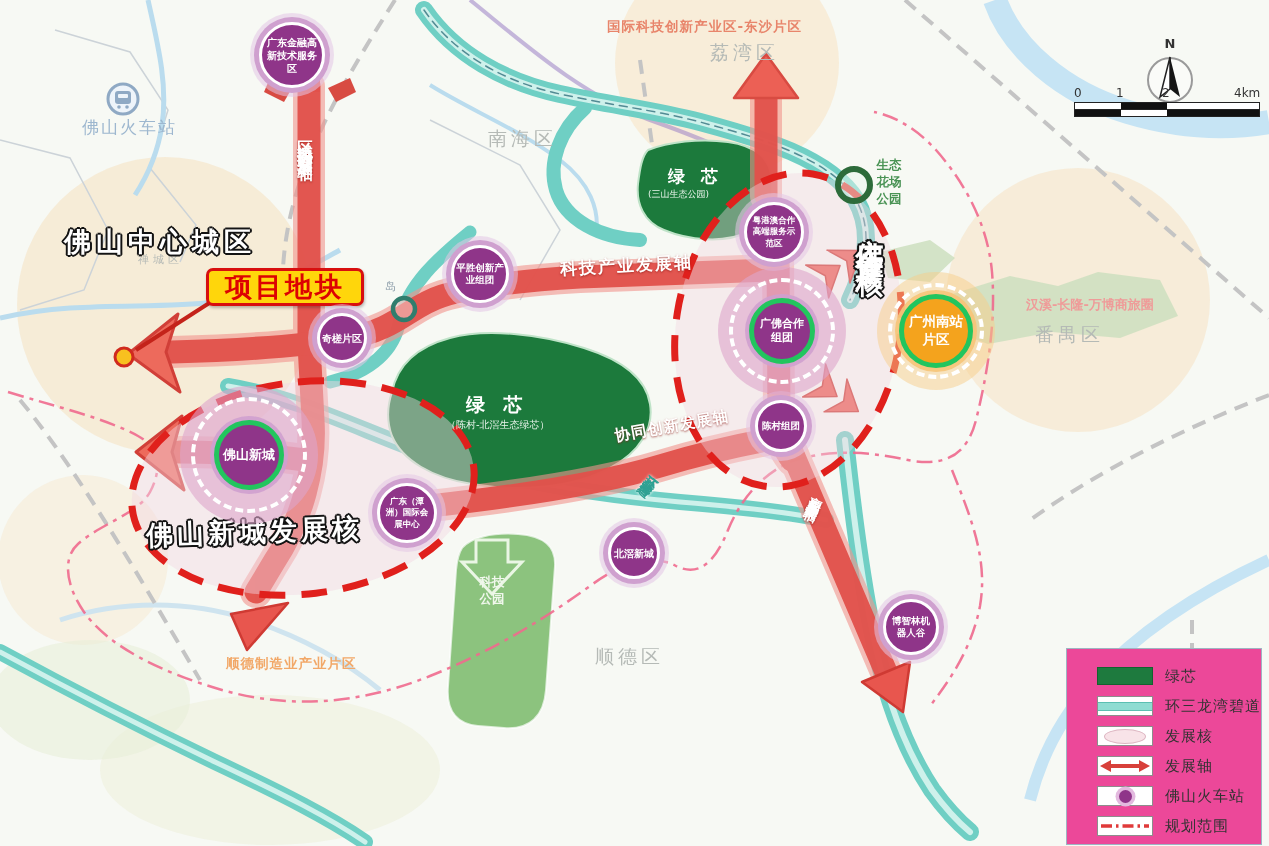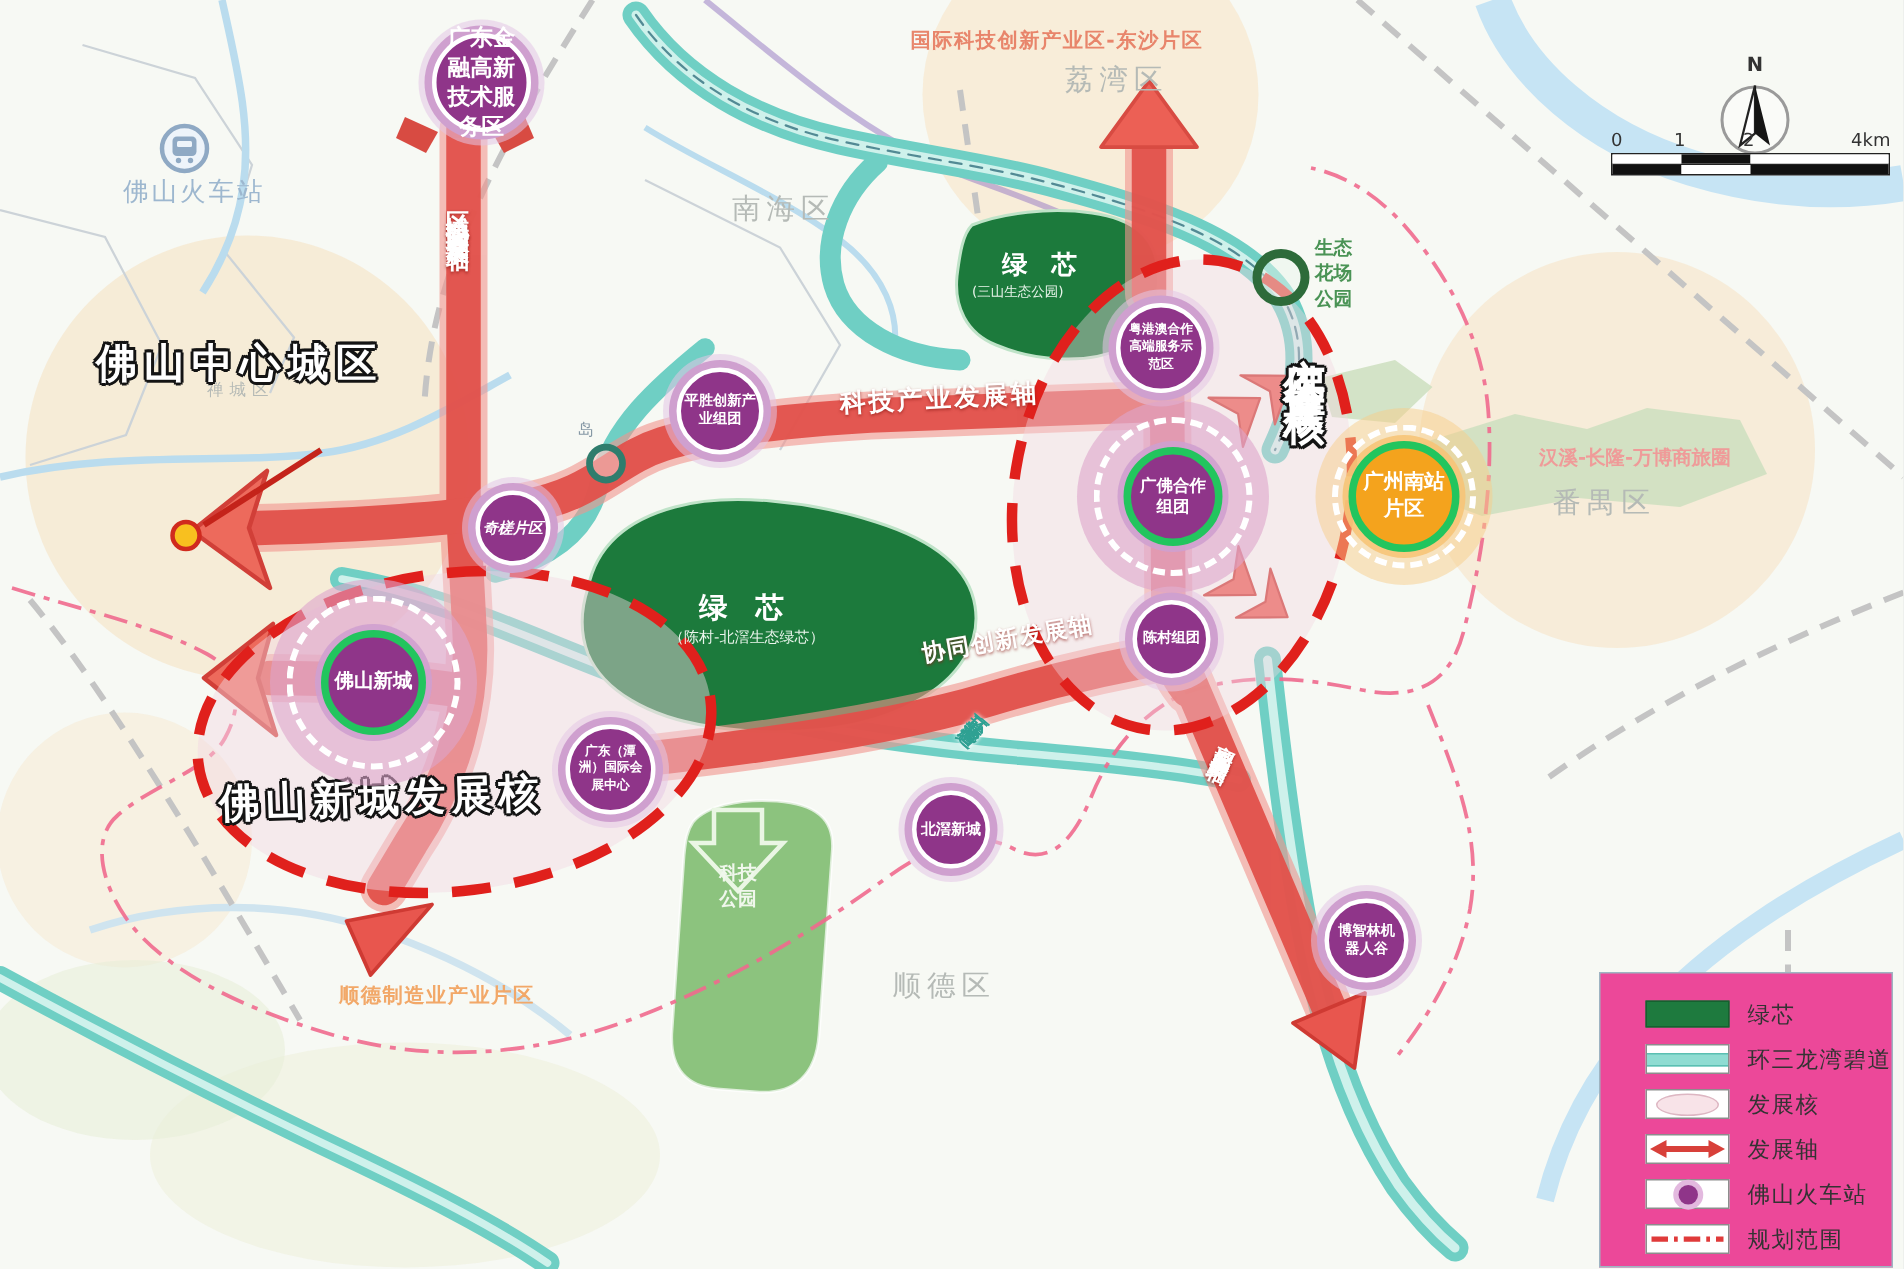--- a/index.html
+++ b/index.html
@@ -214,24 +214,25 @@
   <div class="axis-label v" style="left:294px;top:128px;font-size:15.5px;letter-spacing:3px;">区域协同联动发展轴</div>
   <div class="axis-label" style="left:560px;top:254px;font-size:17px;letter-spacing:2px;transform:rotate(-3deg);">科技产业发展轴</div>
   <div class="axis-label" style="left:614px;top:416px;font-size:15.5px;letter-spacing:1px;transform:rotate(-10deg);">协同创新发展轴</div>
   <div class="axis-label v" style="left:814px;top:488px;font-size:13.5px;letter-spacing:2px;transform:rotate(24deg);transform-origin:top center;">高端服务集聚轴</div>
   <div class="axis-label v" style="left:652px;top:470px;font-size:13px;letter-spacing:2px;transform:rotate(40deg);transform-origin:top center;color:#2fa193;text-shadow:0 0 3px rgba(255,255,255,.9);">环三龙湾碧道</div>
 
   <div class="outline-label v" style="left:850px;top:216px;font-size:28px;letter-spacing:5px;">广佛合作发展核</div>
   <div class="outline-label" style="left:146px;top:514px;font-size:27px;letter-spacing:4px;transform:rotate(-2deg);">佛山新城发展核</div>
   <div class="outline-label" style="left:64px;top:224px;font-size:27px;letter-spacing:5px;">佛山中心城区</div>
 
-
-  <div class="node" style="left:321px;top:55px;width:66px;height:66px;font-size:15px;">广东金融高新技术服务区</div>
+  <div class="project-box" style="left:206px;top:268px;width:158px;height:38px;font-size:27px;">项目地块</div>
+
+  <div class="node" style="left:292px;top:55px;width:66px;height:66px;font-size:10px;">广东金融高新技术服务区</div>
   <div class="node" style="left:480px;top:274px;width:58px;height:58px;font-size:9.5px;">平胜创新产业组团</div>
-  <div class="node" style="left:342px;top:352px;width:50px;height:50px;font-size:10px;font-style:italic;">奇槎片区</div>
+  <div class="node" style="left:342px;top:338px;width:50px;height:50px;font-size:10px;">奇槎片区</div>
   <div class="node" style="left:774px;top:232px;width:60px;height:60px;font-size:8.5px;">粤港澳合作高端服务示范区</div>
   <div class="node" style="left:781px;top:426px;width:52px;height:52px;font-size:9.5px;">陈村组团</div>
   <div class="node" style="left:407px;top:513px;width:60px;height:60px;font-size:8.5px;">广东（潭洲）国际会展中心</div>
   <div class="node" style="left:634px;top:553px;width:52px;height:52px;font-size:10px;">北滘新城</div>
   <div class="node" style="left:911px;top:627px;width:56px;height:56px;font-size:9.5px;">博智林机器人谷</div>
 
   <div class="bignode" style="left:782px;top:331px;width:128px;height:128px;">
     <div class="bring"></div>
     <div class="core" style="width:66px;height:66px;font-size:11px;">广佛合作组团</div>
   </div>

